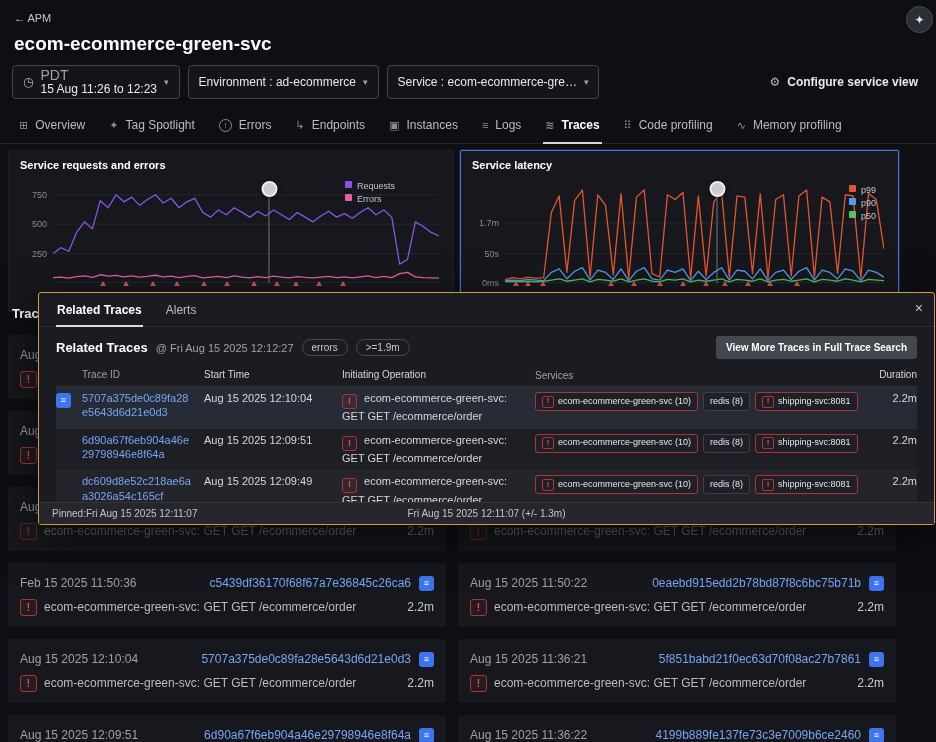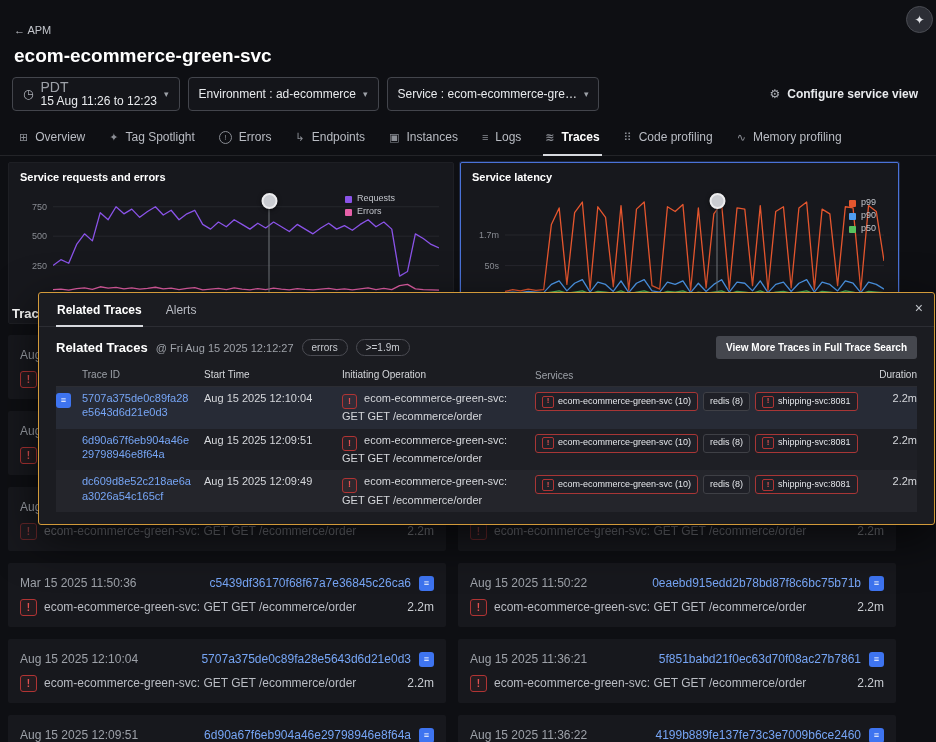--- a/index.html
+++ b/index.html
@@ -1,19 +1,19 @@
 <!DOCTYPE html>
 <html><head>
 <meta charset="utf-8">
 <style>
   html,body{margin:0;padding:0;background:#0b0c0f;}
   #app{position:relative;width:936px;height:742px;overflow:hidden;background:#0e0f13;
        font-family:"Liberation Sans","DejaVu Sans",sans-serif;color:#e4e6ea;}
   
-  .topbar{padding:8px 14px 0;margin-top:12px;}
+  .topbar{padding:8px 14px 0;}
   .breadcrumb{font-size:11px;color:#c2c5cb;cursor:pointer;}
   .page-title{font-size:19px;font-weight:bold;color:#fff;margin-top:7px;}
   .assist-btn{position:absolute;top:6px;right:3px;width:25px;height:25px;border-radius:50%;
       background:#2c2e35;border:1px solid #4a4c53;color:#dfe1e5;display:flex;align-items:center;
       justify-content:center;font-size:12px;cursor:pointer;z-index:20;}
   
   .filterbar{display:flex;align-items:center;gap:8px;padding:10px 12px;}
   .pickbtn{display:flex;align-items:center;gap:7px;border:1px solid #43454c;border-radius:4px;
       background:#14151a;height:32px;padding:0 10px;font-size:12px;color:#e8eaed;cursor:pointer;white-space:nowrap;}
   .pickbtn .col{display:flex;flex-direction:column;line-height:1.1;}
@@ -33,21 +33,21 @@
       align-items:center;justify-content:center;font-size:8px;}
   
   .charts{display:flex;gap:6px;padding:6px 8px 4px;}
   .chart-panel{position:relative;background:#17181d;border:1px solid #1e1f24;border-radius:2px;height:160px;}
   .chart-panel.c0{width:444px;text-decoration:underline;}
   .chart-panel.c1{width:437px;border:1px solid #4a72d8;box-shadow:0 0 0 1px rgba(74,114,216,.25);}
   .chart-title{position:absolute;top:8px;left:11px;font-size:11px;font-weight:bold;color:#fff;}
   .legend{position:absolute;display:flex;flex-direction:column;gap:3px;z-index:3;}
   .c0 .legend{top:30px;right:58px;}
   .c1 .legend{top:34px;right:22px;}
-  .legend-item{display:flex;align-items:flex-end;gap:5px;font-size:9px;color:#c2c5cb;cursor:pointer;}
+  .legend-item{display:flex;align-items:flex-start;gap:5px;font-size:9px;color:#c2c5cb;cursor:pointer;}
   .swatch{width:7px;height:7px;border-radius:1px;flex:none;}
   .plot-wrap{position:absolute;left:44px;right:14px;top:32px;bottom:28px;}
   svg.plot{position:absolute;left:0;top:0;width:100%;height:100%;}
   .ylabel{position:absolute;right:100%;margin-right:6px;transform:translateY(-50%);font-size:9px;
       color:#8a8d94;white-space:nowrap;}
   .xlabels{position:absolute;left:44px;right:14px;bottom:9px;height:11px;}
   .xlabel{position:absolute;transform:translateX(-50%);font-size:9px;color:#8a8d94;white-space:nowrap;}
   .tri{position:absolute;bottom:-3px;width:0;height:0;border-left:3px solid transparent;
       border-right:3px solid transparent;border-bottom:5px solid #d9534f;transform:translateX(-50%);}
   .crosshair{position:absolute;top:0;bottom:0;width:1px;background:#73767d;transform:translateX(-50%);}
@@ -318,21 +318,21 @@
 
     </div>
     <div class="row2">
       <span class="errbadge">!</span>
       <span class="cop">ecom-ecommerce-green-svc: GET GET /ecommerce/order</span>
       <span class="dur">2.2m</span>
     </div>
   </div>
           <div class="card">
     <div class="row1">
-      <span class="cdate">Mar 15 2025 11:50:36</span>
+      <span class="cdate">Feb 15 2025 11:50:36</span>
       <span class="tid">c5439df36170f68f67a7e36845c26ca6</span>
       <span class="doc-icon">≡</span>
     </div>
     <div class="row2">
       <span class="errbadge">!</span>
       <span class="cop">ecom-ecommerce-green-svc: GET GET /ecommerce/order</span>
       <span class="dur">2.2m</span>
     </div>
   </div>
           <div class="card">
@@ -507,15 +507,19 @@
               </span>
               <span class="svcbadge err">
                 <span class="mini-err">!</span>
                 <span>shipping-svc:8081</span>
               </span>
             </div>
     <div class="c-dur">2.2m</div>
   </div>
         </div>
     </div>
+    <div class="modal-footer">
+      <span>Pinned:Fri Aug 15 2025 12:11:07</span>
+      <span class="mf-center">Fri Aug 15 2025 12:11:07  (+/- 1.3m)</span>
+    </div>
   </div>
 
 </div>
 
 </body></html>

